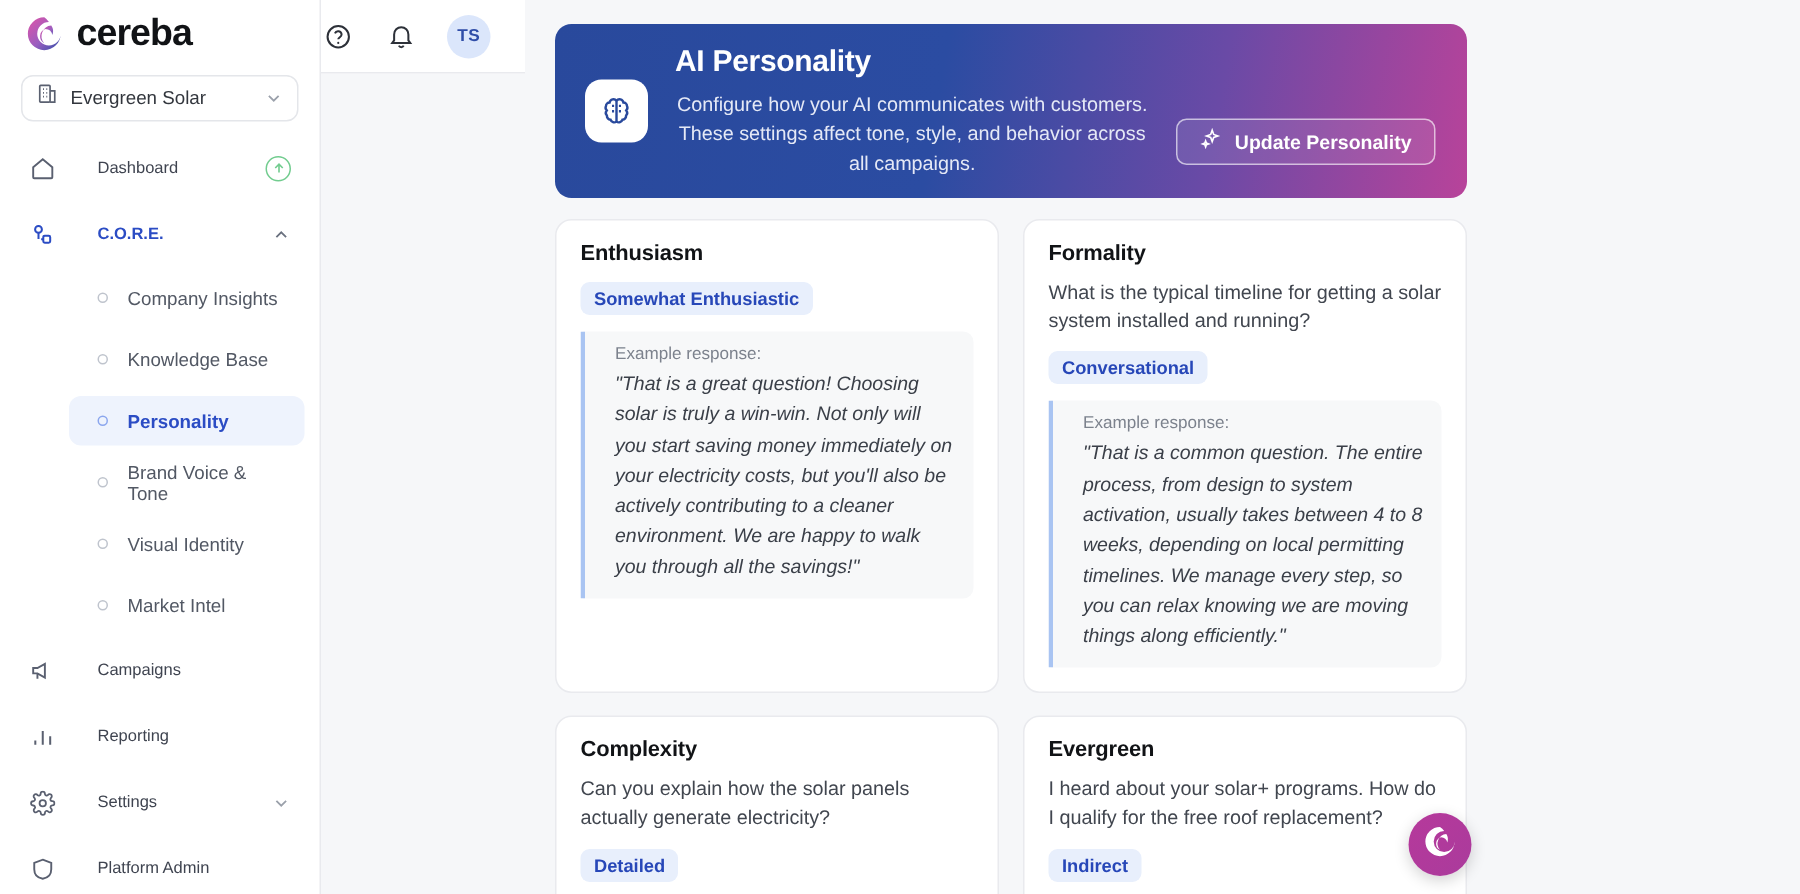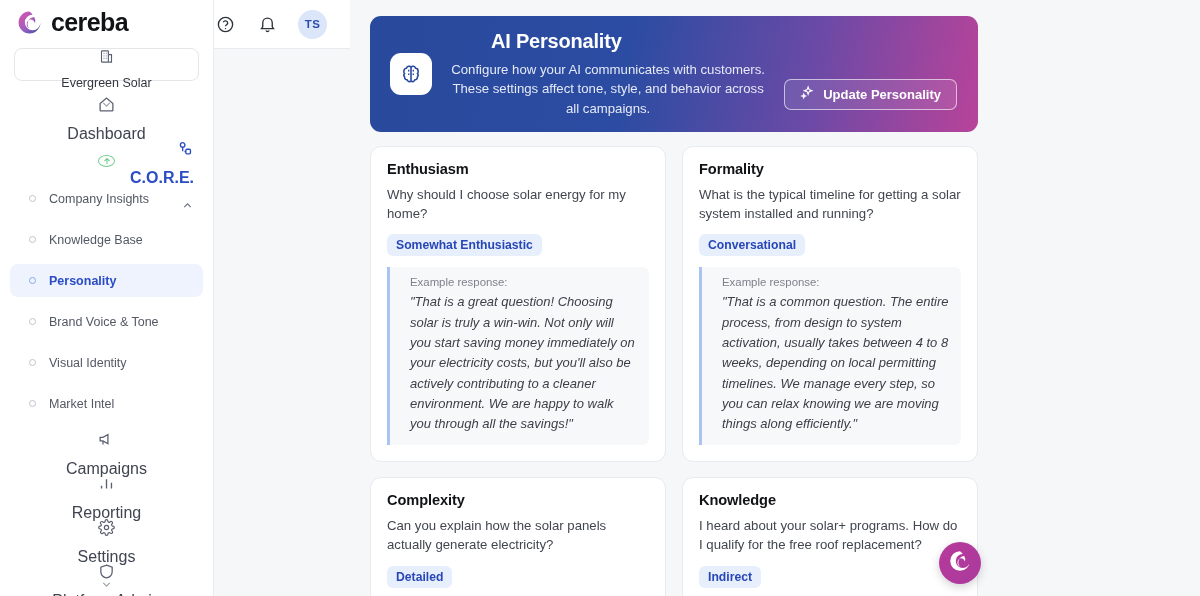--- a/index.html
+++ b/index.html
@@ -36,46 +36,44 @@
   .org-select {
     margin: 4px 14px 0 14px;
     height: 33px;
     border: 1px solid #e4e6ea;
     border-radius: 8px;
     display: flex; align-items: center;
     padding: 0 9px;
     gap: 8px;
     background: #fff;
     cursor: pointer;
-    flex-direction: column;
   }
   .org-select .org-name {
     font-size: 12.5px; color: #32363d; flex: 1;
   }
   .chev { color: #9ba1ab; display: flex; }
 
   .nav { margin-top: 14px; flex: 1; }
   .nav-item {
     height: 34px;
     margin: 0 10px;
     padding: 0 9px;
-    display: flex; align-items: center; gap: 12px;
+    display: flex; align-items: center; gap: 28px;
     border-radius: 8px;
     cursor: pointer;
-    font-size: 16px;
+    font-size: 11px;
     color: #3f4450;
-    flex-direction: column;
   }
   .nav-item + .nav-item { margin-top: 10px; }
   .nav-item .ic { width: 18px; height: 18px; flex: 0 0 18px; display: flex; align-items: center; justify-content: center; color: #5a6070; }
   .nav-item .lbl { flex: 1; }
-  .nav-item.group-open { color: #2b4cc4; font-weight: 700; align-items: flex-end; }
+  .nav-item.group-open { color: #2b4cc4; font-weight: 700; }
   .nav-item.group-open .ic { color: #2b4cc4; }
 
-  .subnav { margin-top: 9px; }
+  .subnav { margin-top: 9px; margin-left: 36px; }
   .subnav-item {
     height: 33px;
     margin: 0 10px;
     padding: 0 9px 0 19px;
     display: flex; align-items: center; gap: 13px;
     border-radius: 8px;
     font-size: 12.5px;
     color: #525864;
     cursor: pointer;
   }
@@ -131,21 +129,21 @@
     position: relative;
     overflow: hidden;
   }
   .banner-icon {
     width: 42px; height: 42px; flex: 0 0 42px;
     background: #fff; border-radius: 11px;
     display: flex; align-items: center; justify-content: center;
     color: #29499c;
   }
   .banner-text { flex: 1; }
-  .banner-title { font-size: 20px; font-weight: 700; color: #fff; letter-spacing: -0.2px; margin-left: 41px; }
+  .banner-title { font-size: 20px; font-weight: 700; color: #fff; letter-spacing: -0.2px; }
   .banner-sub {
     margin-top: 7px;
     font-size: 13.2px; color: #e5e9f6; line-height: 1.48;
     max-width: 660px;
     text-align: center;
   }
   .banner-btn {
     flex: 0 0 auto;
     height: 31px;
     border: 1px solid rgba(255,255,255,.62);
@@ -400,21 +398,20 @@
             </svg>
           </span>
           <span>Update Personality</span>
         </button>
       </div>
 
       <div class="grid">
 
         <div class="card">
           <div class="card-title">Enthusiasm</div>
-          <div class="card-q">Why should I choose solar energy for my home?</div>
           <span class="pill">Somewhat Enthusiastic</span>
           <div class="resp">
             <div class="resp-label">Example response:</div>
             <div class="resp-text">"That is a great question! Choosing solar is truly a win-win. Not only will you start saving money immediately on your electricity costs, but you'll also be actively contributing to a cleaner environment. We are happy to walk you through all the savings!"</div>
           </div>
         </div>
 
         <div class="card">
           <div class="card-title">Formality</div>
           <div class="card-q">What is the typical timeline for getting a solar system installed and running?</div>
@@ -429,21 +426,21 @@
           <div class="card-title">Complexity</div>
           <div class="card-q">Can you explain how the solar panels actually generate electricity?</div>
           <span class="pill">Detailed</span>
           <div class="resp">
             <div class="resp-label">Example response:</div>
             <div class="resp-text">"We use high-efficiency monocrystalline panels utilizing Q.Tron technology. The conversion process is based on the photovoltaic effect, where incident solar radiation excites electrons across the p-n junction of the semiconductor material, generating a potential difference and thus a DC current. This DC output is then optimized via micro-inverters or a central string inverter and</div>
           </div>
         </div>
 
         <div class="card">
-          <div class="card-title">Knowledge</div>
+          <div class="card-title">Evergreen</div>
           <div class="card-q">I heard about your solar+ programs. How do I qualify for the free roof replacement?</div>
           <span class="pill">Indirect</span>
           <div class="resp">
             
             
           </div>
         </div>
 
       </div>
     </div>

